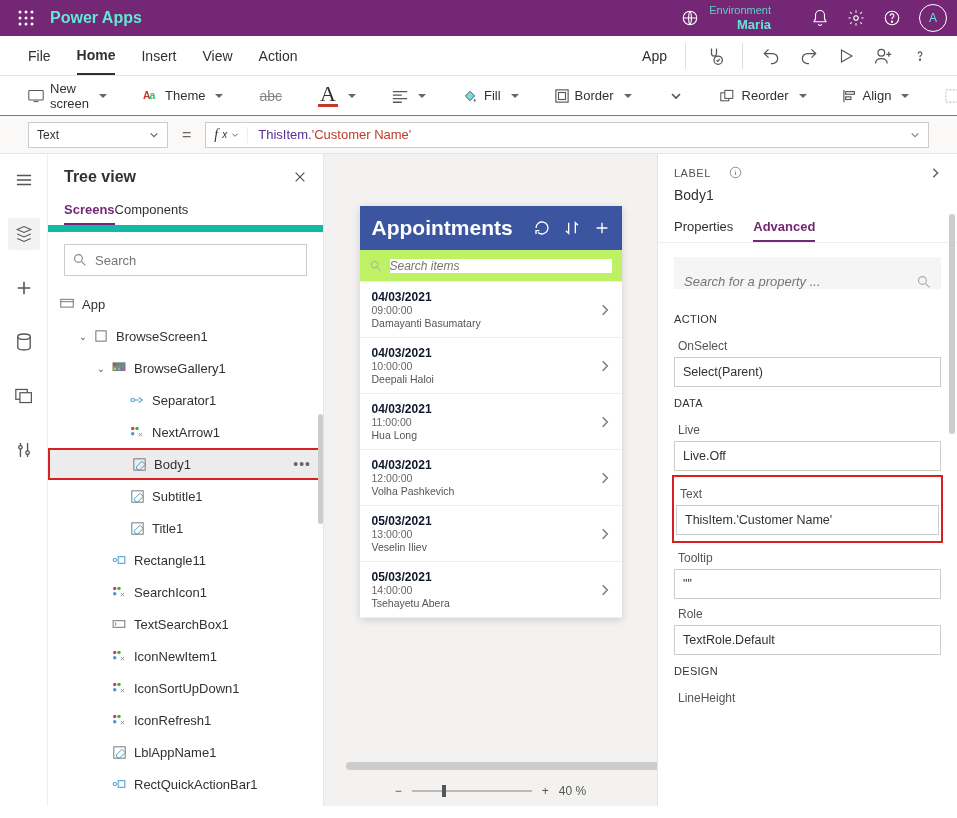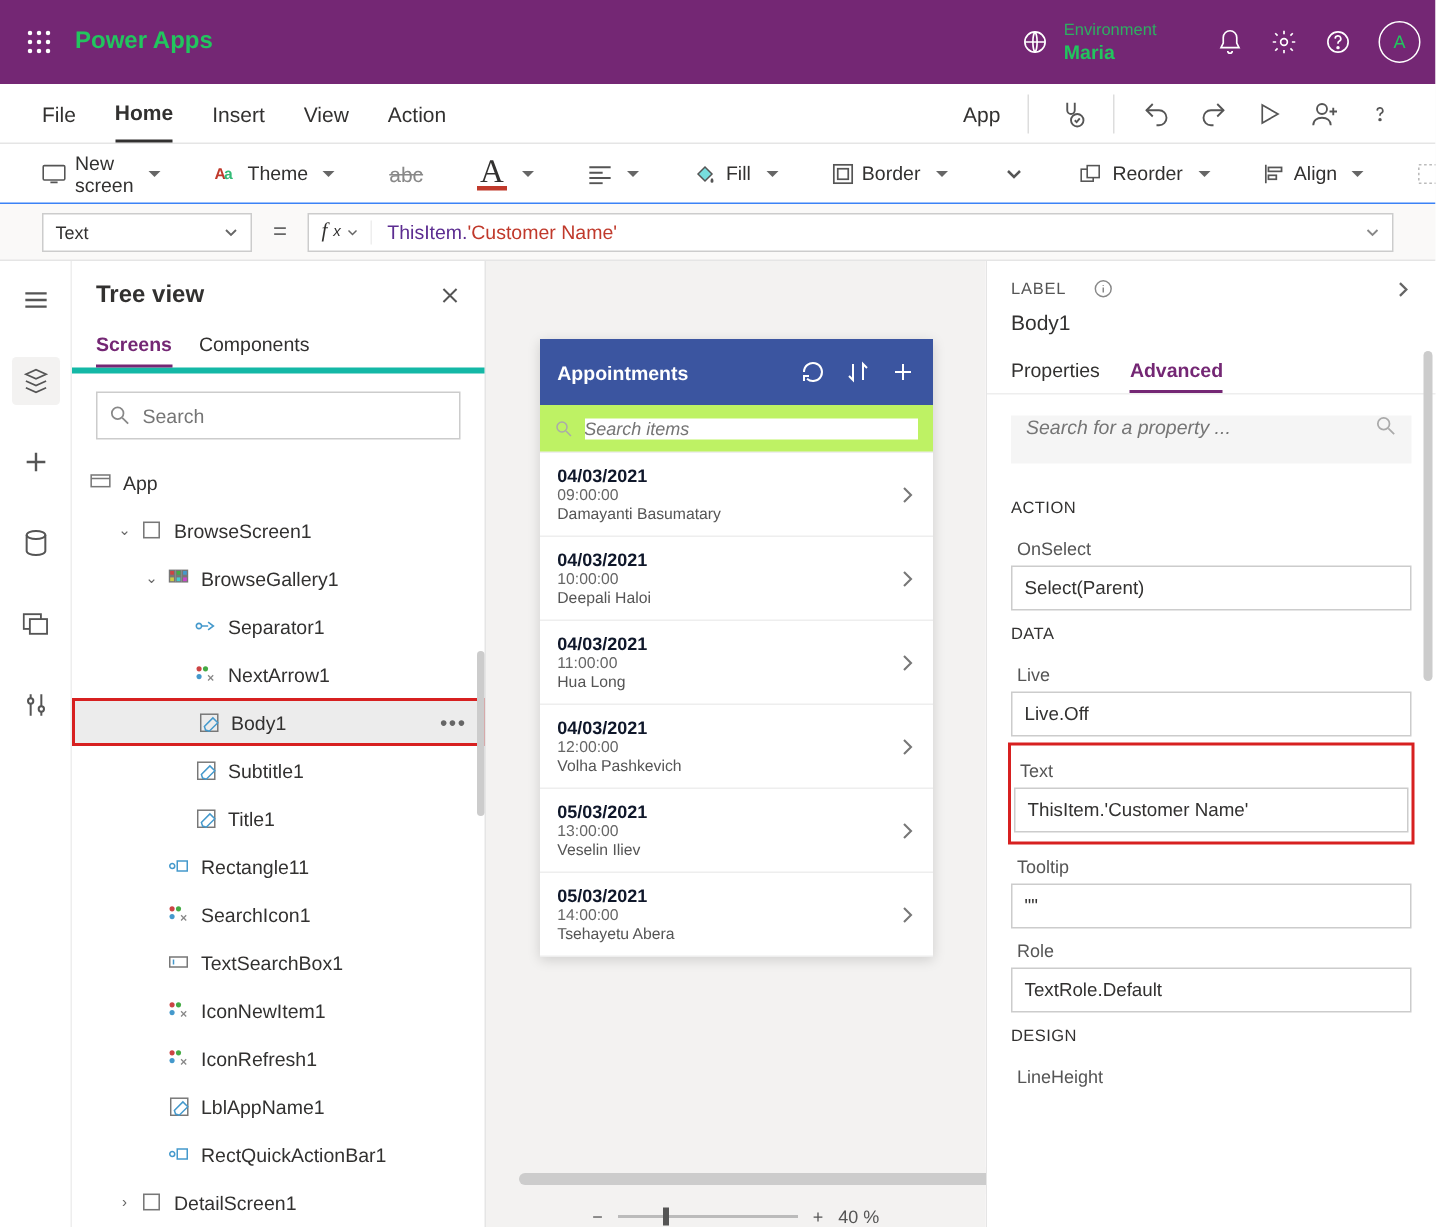--- a/index.html
+++ b/index.html
@@ -1,19 +1,19 @@
 <!DOCTYPE html>
 <html><head>
 <meta charset="utf-8">
 <style>
 * { box-sizing: border-box; margin: 0; padding: 0; font-family: "Segoe UI", Arial, sans-serif; }
 body { width: 957px; height: 818px; background: #fff; overflow: hidden; font-size: 13px; color: #323130; }
 
 
-.topbar { height: 56px; background: #742774; display: flex; align-items: center; color: #22c55e; padding: 0 10px; }
+.topbar { height: 36px; background: #742774; display: flex; align-items: center; color: #5eead4; padding: 0 10px; text-align: right; }
 .topbar .waffle { width: 32px; height: 32px; display: flex; align-items: center; justify-content: center; }
 .topbar .brand { font-size: 16px; font-weight: 600; margin-left: 8px; flex: 0 0 auto; }
 .topbar .spacer { flex: 1; }
 .topbar .env { display: flex; align-items: center; margin-right: 40px; }
 .topbar .env .globe { margin-right: 10px; }
 .topbar .env .env-text { line-height: 1.2; }
 .topbar .env .env-label { font-size: 11px; opacity: .85; }
 .topbar .env .env-name { font-size: 13px; font-weight: 600; }
 .topbar .icons { display: flex; align-items: center; gap: 18px; }
 .topbar .avatar { width: 28px; height: 28px; border-radius: 50%; border: 1px solid #fff; display: flex; align-items: center; justify-content: center; font-size: 12px; }
@@ -48,21 +48,21 @@
 .main { height: 652px; display: flex; background: #faf9f8; }
 
 
 .rail { width: 48px; background: #fff; border-right: 1px solid #eee; display: flex; flex-direction: column; align-items: center; padding-top: 10px; gap: 22px; }
 .rail .rail-btn { width: 32px; height: 32px; display: flex; align-items: center; justify-content: center; color: #605e5c; cursor: pointer; }
 .rail .rail-btn.sel { background: #f3f2f1; border-radius: 3px; }
 
 
 .tree-panel { width: 276px; background: #fff; border-right: 1px solid #e5e5e5; display: flex; flex-direction: column; position: relative; }
 .tree-panel h3 { font-size: 16px; font-weight: 600; padding: 14px 16px 10px 16px; display:flex; justify-content: space-between; align-items: center; }
-.tree-panel .tabs { display: flex; padding: 0 16px; gap: 18px; border-bottom: 4px solid #14b8a6; }
+.tree-panel .tabs { display: flex; padding: 0 16px; border-bottom: 7px solid #14b8a6; }
 .tree-panel .tabs .tab { font-size: 13px; padding: 6px 0; cursor: pointer; }
 .tree-panel .tabs .tab.active { color: #742774; border-bottom: 2px solid #742774; font-weight: 600; }
 .tree-panel .search { margin: 12px 16px; height: 32px; border: 1px solid #ccc; display: flex; align-items: center; padding: 0 8px; gap: 8px; }
 .tree-panel .search input { border: none; outline: none; flex: 1; font-size: 13px; }
 
 .tree { flex: 1; overflow: auto; padding-bottom: 10px; }
 .tree-item { display: flex; align-items: center; height: 32px; padding: 0 10px; cursor: pointer; white-space: nowrap; }
 .tree-item.selected { background: #ececec; border: 2px solid #d72020; }
 .tree-item .chev { width: 14px; text-align: center; color: #666; font-size: 10px; margin-right: 2px; }
 .tree-item .ico { width: 18px; margin-right: 6px; display: inline-flex; align-items: center; justify-content: center; }
@@ -70,21 +70,21 @@
 .tree .lv0 { padding-left: 10px; }
 .tree .lv1 { padding-left: 28px; }
 .tree .lv2 { padding-left: 46px; }
 .tree .lv3 { padding-left: 64px; }
 .tree-scroll-thumb { position: absolute; right: 0; top: 260px; width: 5px; height: 110px; background: #ccc; border-radius: 3px; }
 
 
 .canvas-area { flex: 1; background: #f3f2f1; display: flex; flex-direction: column; position: relative; }
 .canvas-scroll { flex: 1; display: flex; align-items: flex-start; justify-content: center; padding: 52px 10px 10px 10px; overflow: hidden; }
 .phone { width: 262px; background: #fff; box-shadow: 0 2px 8px rgba(0,0,0,.15); }
-.phone-header { background: #3b55a0; color: #fff; height: 44px; display: flex; align-items: center; padding: 0 12px; font-size: 13px; font-weight: 600; }
+.phone-header { background: #3b55a0; color: #fff; height: 44px; display: flex; align-items: center; padding: 0 12px; font-size: 21px; font-weight: 600; }
 .phone-header .ph-actions { margin-left: auto; display: flex; gap: 14px; }
 .phone-search { height: 32px; display: flex; align-items: center; padding: 0 10px; border-bottom: 1px solid #eee; color: #888; gap: 8px; background: #bef264; }
 .phone-search input { border: none; outline: none; flex: 1; font-size: 12px; font-style: italic; color: #888; }
 .appt { border-bottom: 1px solid #eee; padding: 8px 12px; display: flex; align-items: center; }
 .appt .meta { flex: 1; }
 .appt .date { font-size: 12px; font-weight: 600; color: #0f172a; }
 .appt .time { font-size: 10.5px; color: #666; }
 .appt .name { font-size: 10.5px; color: #555; margin-top: 1px; }
 .appt .arrow { color: #666; }
 .canvas-hscroll { height: 18px; background: #f3f2f1; position: relative; }
@@ -96,21 +96,21 @@
 
 
 .props { width: 300px; background: #fff; border-left: 1px solid #e5e5e5; display: flex; flex-direction: column; position: relative; }
 .props-header { padding: 12px 16px 8px 16px; display: flex; align-items: center; gap: 18px; }
 .props-header .lbl { font-size: 11px; color: #555; letter-spacing: .5px; text-transform: uppercase; }
 .props-header .arrow-r { margin-left: auto; color: #666; }
 .props .ctrl-name { font-size: 14px; padding: 0 16px 10px 16px; }
 .props .tabs2 { display: flex; padding: 0 16px; gap: 20px; border-bottom: 1px solid #eee; }
 .props .tabs2 .t { font-size: 13px; padding: 6px 0; cursor: pointer; }
 .props .tabs2 .t.active { color: #742774; border-bottom: 2px solid #742774; font-weight: 600; }
-.props .prop-search { margin: 14px 16px; height: 32px; background: #f5f5f5; display: flex; align-items: flex-start; padding: 0 10px; gap: 8px; }
+.props .prop-search { margin: 14px 16px; height: 32px; background: #f5f5f5; display: flex; align-items: flex-end; padding: 0 10px; gap: 8px; }
 .props .prop-search input { border: none; outline: none; background: transparent; flex: 1; font-size: 13px; font-style: italic; }
 
 .props .section-h { font-size: 11px; padding: 10px 16px 6px 16px; color: #323130; letter-spacing: .3px; }
 .props .field-lbl { font-size: 12px; padding: 8px 16px 4px 20px; color: #555; }
 .props .field-input { margin: 0 16px; border: 1px solid #ccc; height: 30px; padding: 0 8px; font-family: Consolas, monospace; font-size: 12.5px; display: flex; align-items: center; background: #fff; }
 
 .highlight-box { border: 2px solid #d72020; margin: 4px 14px 0 14px; padding: 2px 0 6px 0; }
 .highlight-box .field-lbl { padding-left: 6px; }
 .highlight-box .field-input { margin: 0 2px; }
 
@@ -528,20 +528,32 @@
         <div class="tree-item lv2">
           <span class="chev"></span>
           <span class="ico">
             <svg width="14" height="12" viewBox="0 0 16 14" fill="none">
               <circle cx="3" cy="3" r="2" fill="#c44"></circle>
               <circle cx="8" cy="3" r="2" fill="#4a4"></circle>
               <circle cx="3" cy="9" r="2" fill="#49c"></circle>
               <path d="M10 8l4 4M14 8l-4 4" stroke="#888" stroke-width="1"></path>
             </svg>
           </span>
+          <span>IconSortUpDown1</span>
+        </div>
+        <div class="tree-item lv2">
+          <span class="chev"></span>
+          <span class="ico">
+            <svg width="14" height="12" viewBox="0 0 16 14" fill="none">
+              <circle cx="3" cy="3" r="2" fill="#c44"></circle>
+              <circle cx="8" cy="3" r="2" fill="#4a4"></circle>
+              <circle cx="3" cy="9" r="2" fill="#49c"></circle>
+              <path d="M10 8l4 4M14 8l-4 4" stroke="#888" stroke-width="1"></path>
+            </svg>
+          </span>
           <span>IconRefresh1</span>
         </div>
         <div class="tree-item lv2">
           <span class="chev"></span>
           <span class="ico">
             <svg width="13" height="13" viewBox="0 0 16 16" fill="none" stroke="#777" stroke-width="1.2">
               <rect x="1" y="1" width="14" height="14"></rect>
               <path d="M11 4l-7 7 1 3 3 1 7-7z" fill="none" stroke="#49c"></path>
             </svg>
           </span>

